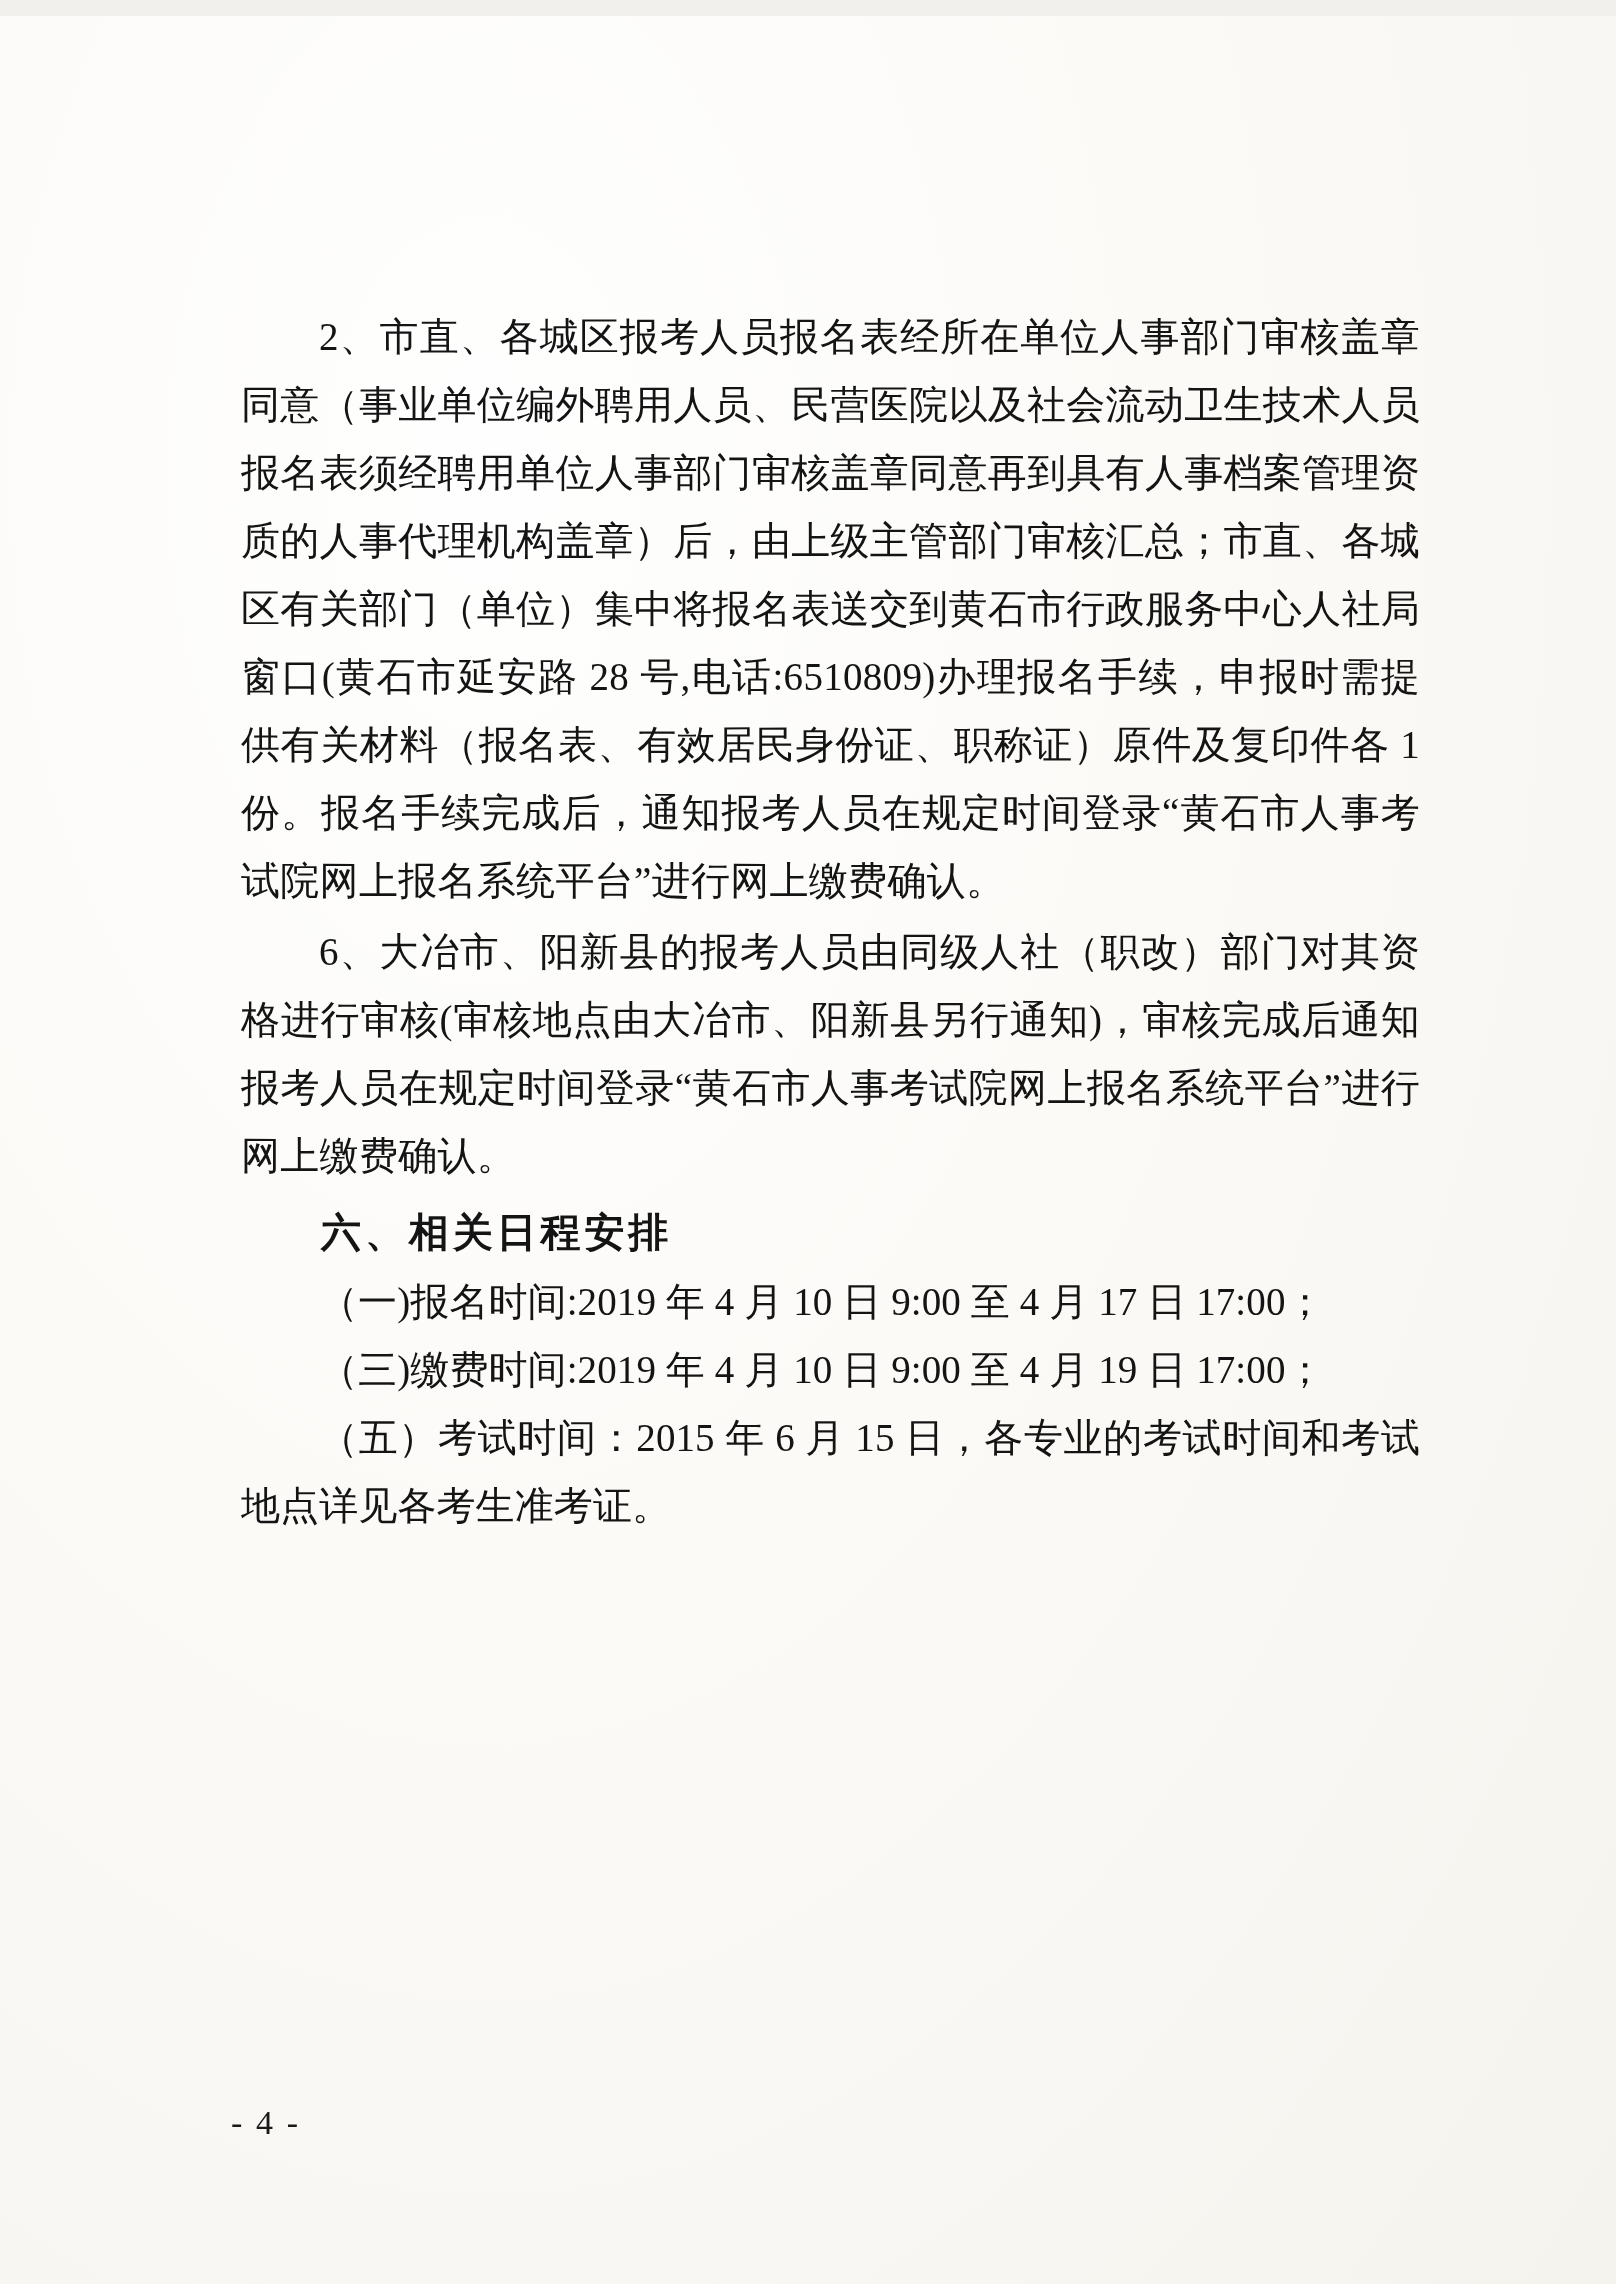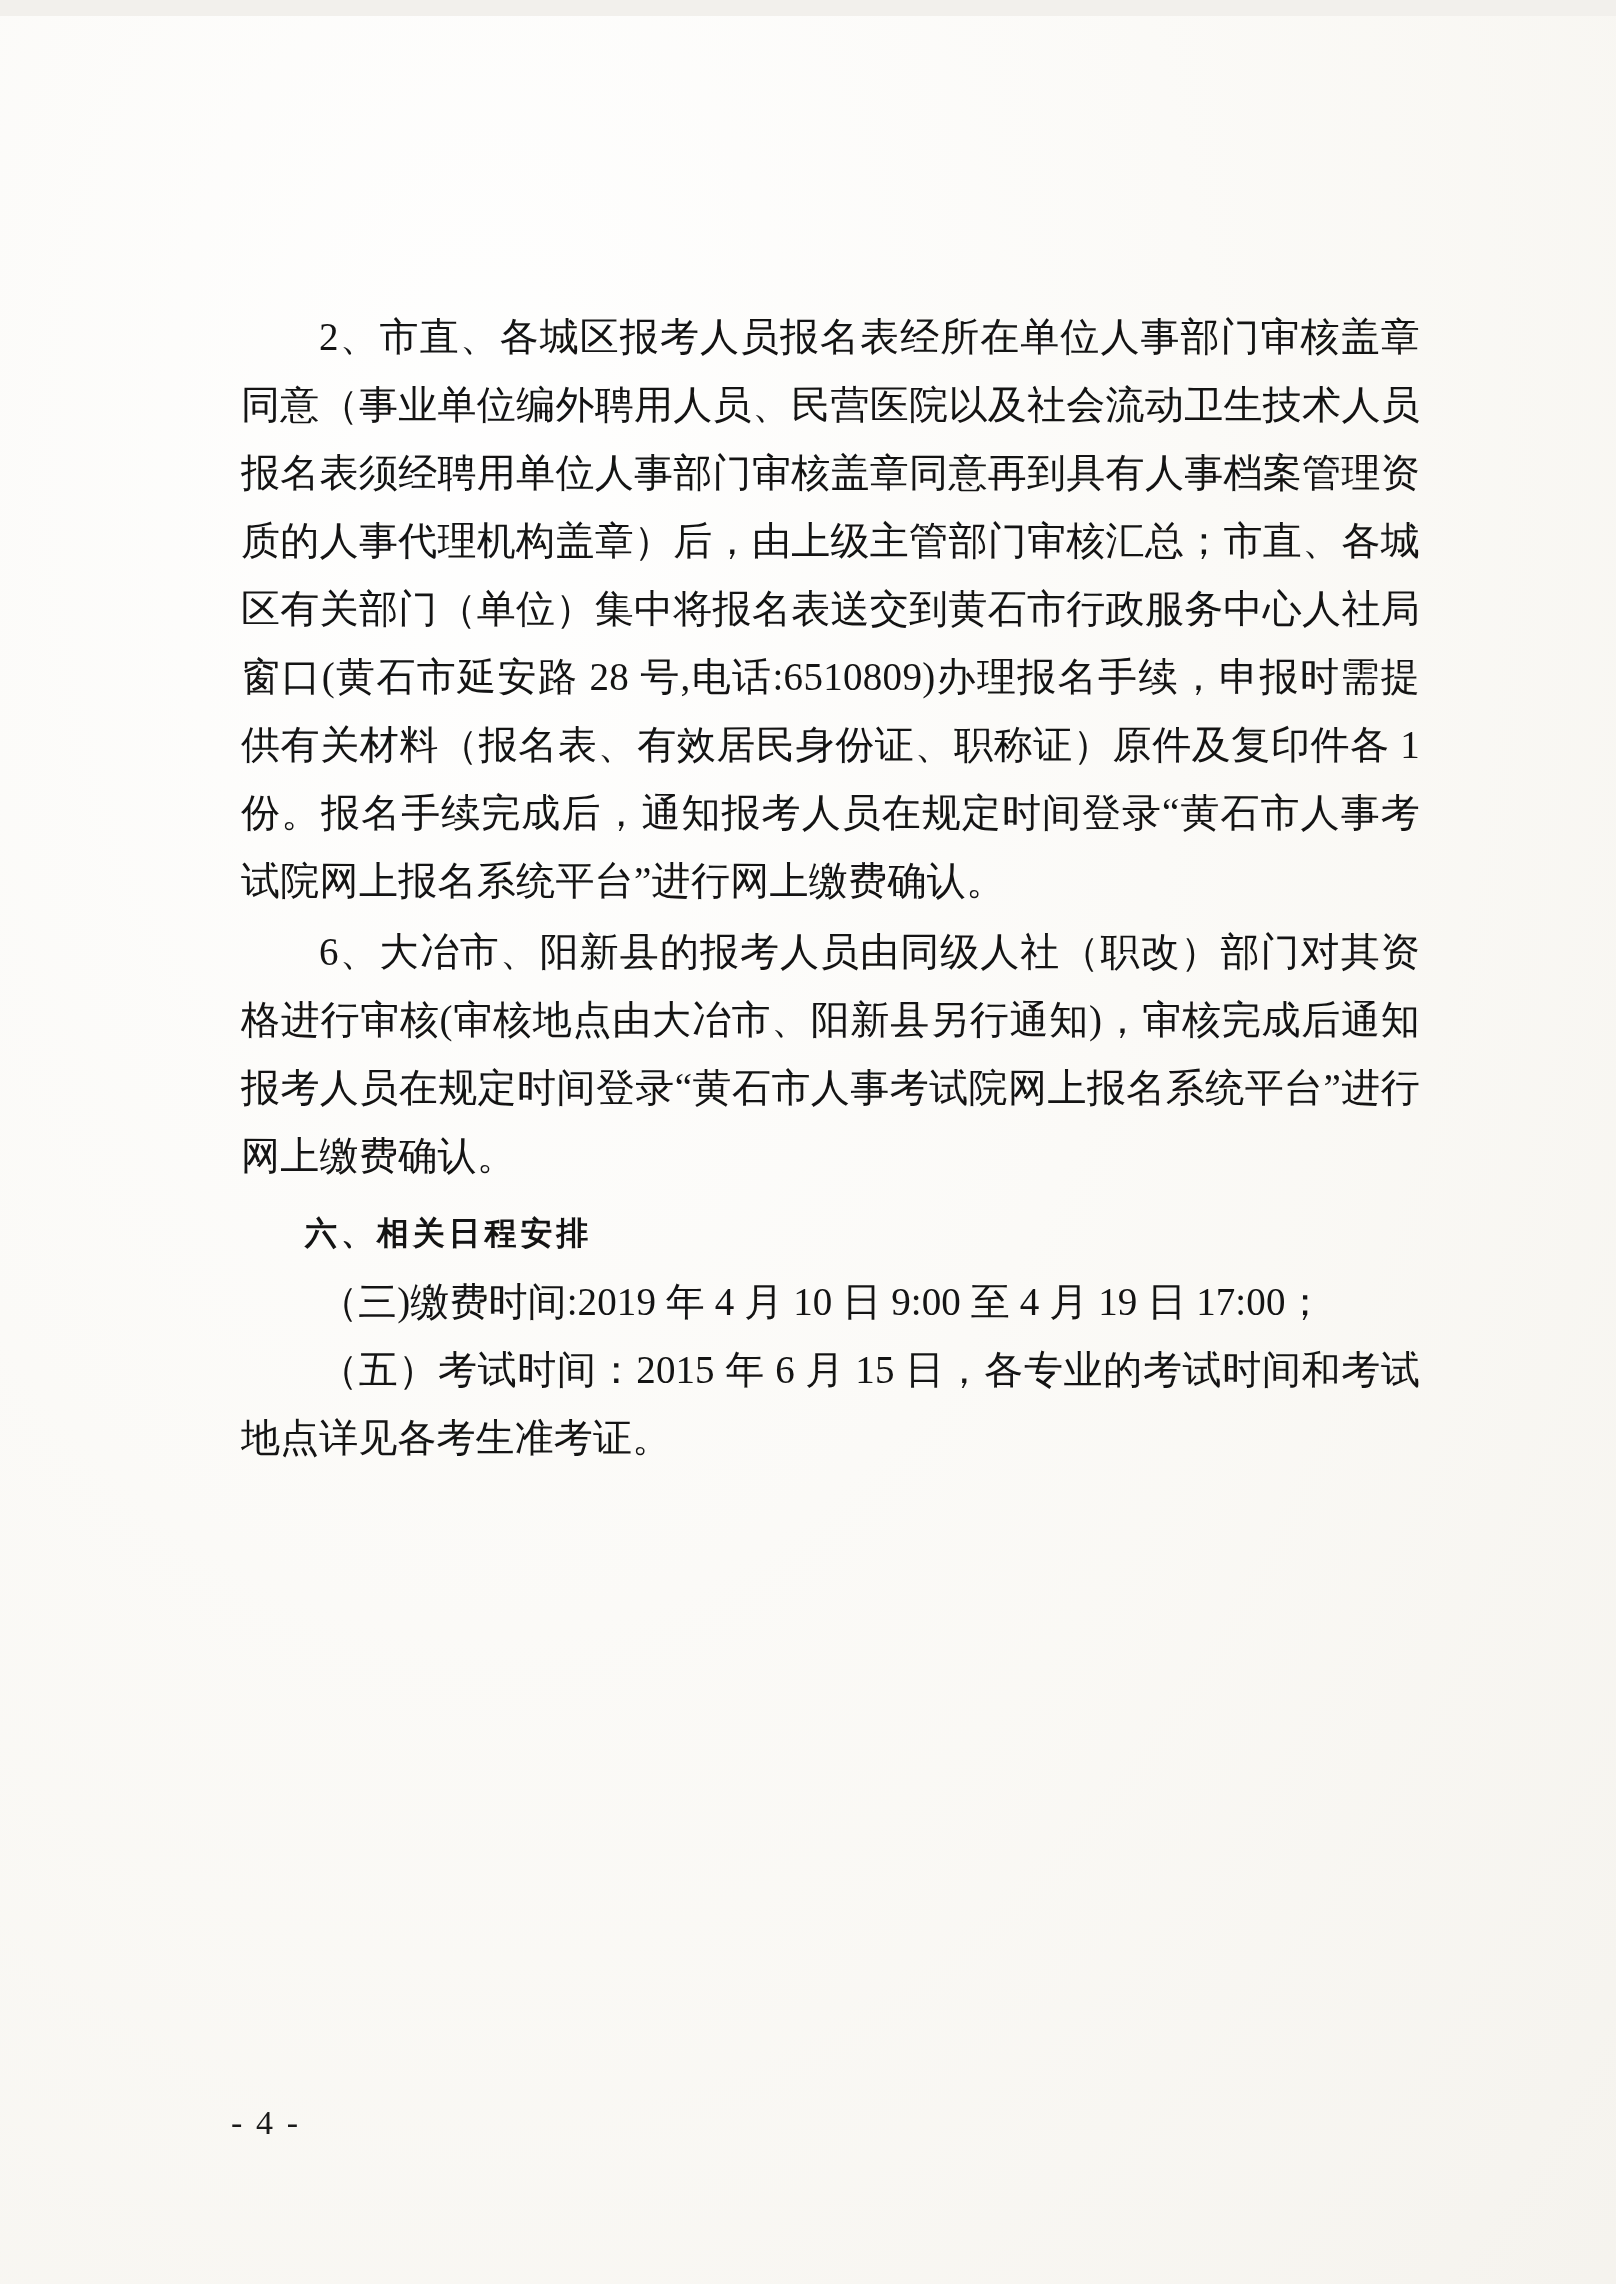--- a/index.html
+++ b/index.html
@@ -41,21 +41,21 @@
   }
   .para {
     margin: 0 0 2.6px 0;
     text-indent: 2em;
   }
   .heading {
     margin: 9px 0 1.3px 0;
     text-indent: 2em;
     font-weight: bold;
     letter-spacing: 3.9px;
-    font-size: 32px;
+    font-size: 40px;
   }
   .item {
     margin: 0;
     text-indent: 2em;
     letter-spacing: 0.1px;
   }
   .item.wrap {
     text-indent: 2em;
   }
   .footer {
@@ -73,20 +73,21 @@
 
 <div class="page">
   <div class="content">
 
     <p class="para">2、市直、各城区报考人员报名表经所在单位人事部门审核盖章同意（事业单位编外聘用人员、民营医院以及社会流动卫生技术人员报名表须经聘用单位人事部门审核盖章同意再到具有人事档案管理资质的人事代理机构盖章）后，由上级主管部门审核汇总；市直、各城区有关部门（单位）集中将报名表送交到黄石市行政服务中心人社局窗口(黄石市延安路 28 号,电话:6510809)办理报名手续，申报时需提供有关材料（报名表、有效居民身份证、职称证）原件及复印件各 1 份。报名手续完成后，通知报考人员在规定时间登录“黄石市人事考试院网上报名系统平台”进行网上缴费确认。</p>
 
     <p class="para">6、大冶市、阳新县的报考人员由同级人社（职改）部门对其资格进行审核(审核地点由大冶市、阳新县另行通知)，审核完成后通知报考人员在规定时间登录“黄石市人事考试院网上报名系统平台”进行网上缴费确认。</p>
 
     <p class="heading">六、相关日程安排</p>
 
+    <p class="item">（一)报名时间:2019 年 4 月 10 日 9:00 至 4 月 17 日 17:00；</p>
     <p class="item">（三)缴费时间:2019 年 4 月 10 日 9:00 至 4 月 19 日 17:00；</p>
     <p class="item wrap">（五）考试时间：2015 年 6 月 15 日，各专业的考试时间和考试地点详见各考生准考证。</p>
 
   </div>
 
   <div class="footer">- 4 -</div>
 </div>
 
 
 </body></html>

